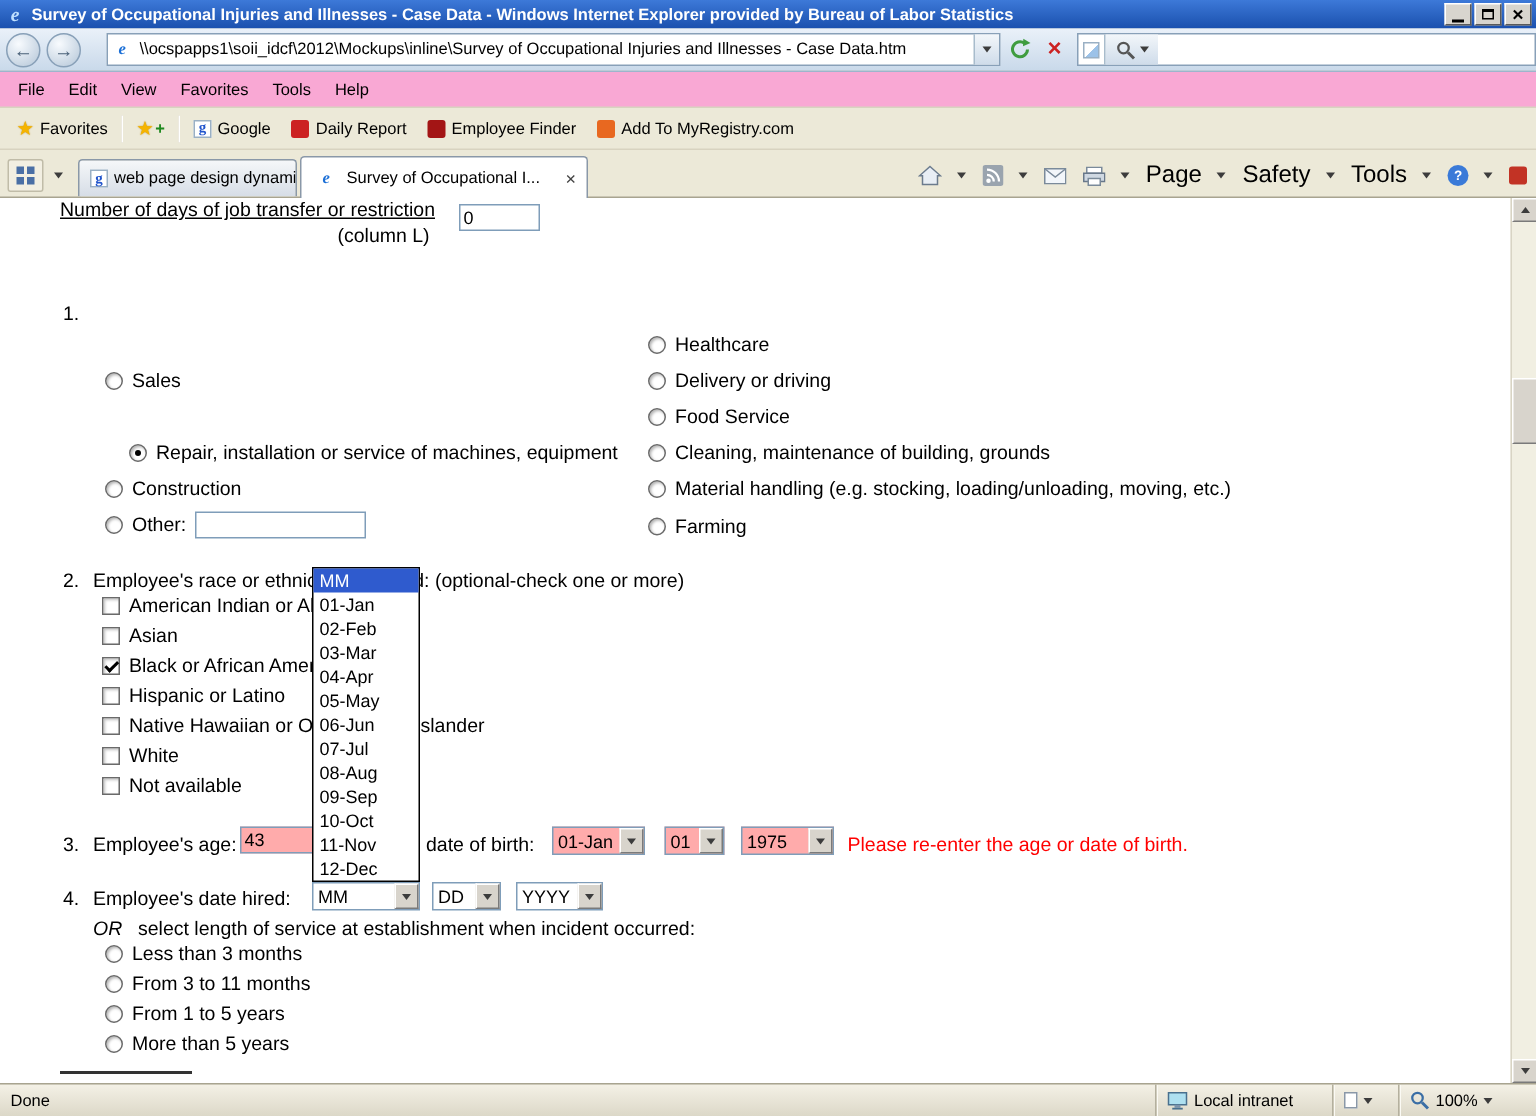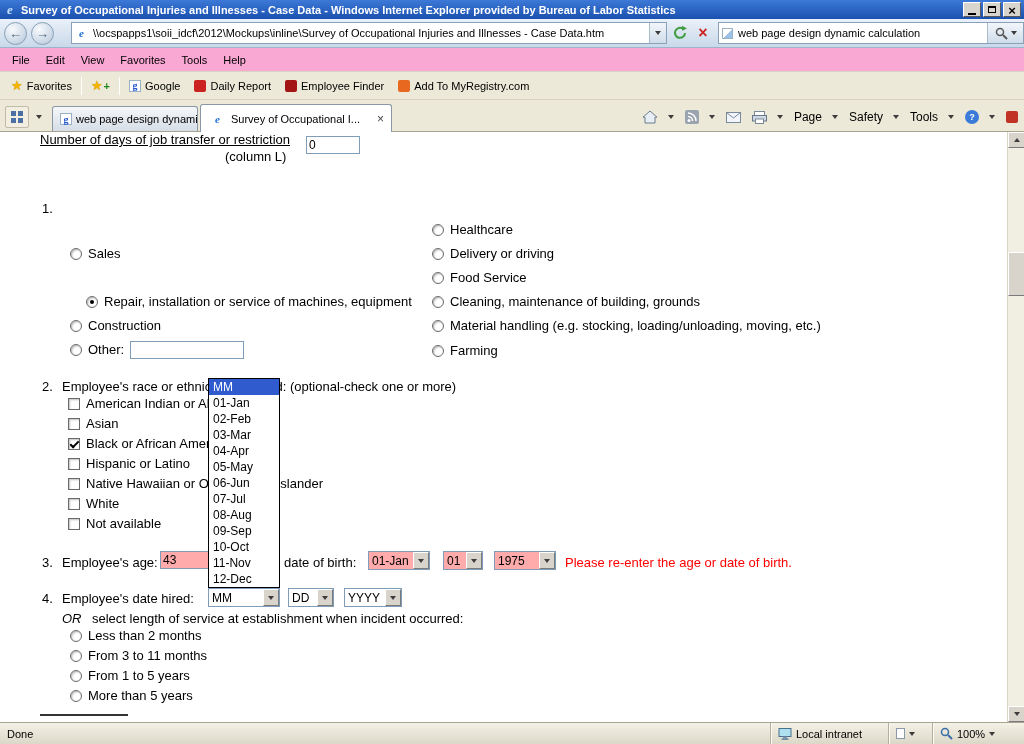--- a/index.html
+++ b/index.html
@@ -92,21 +92,21 @@
       linear-gradient(#4a6fa5,#4a6fa5) 0 7px/5px 5px no-repeat,
       linear-gradient(#4a6fa5,#4a6fa5) 7px 7px/5px 5px no-repeat; }
   .tablist-btn { position:absolute; left:32px; top:6px; width:14px; height:22px; display:flex; align-items:center; justify-content:center; }
   .tab { position:absolute; height:25px; top:6px; display:flex; align-items:center; gap:4px; font-size:11px;
     padding:0 7px; border:1px solid #8a98a8; border-bottom:none; border-radius:3px 3px 0 0; white-space:nowrap; }
   .tab.inactive { left:52px; width:146px; background:linear-gradient(#f5f7f9,#d6dde6); overflow:hidden; }
   .tab.active { left:200px; width:192px; top:4px; height:28px; background:#fff; z-index:2; }
   .tab-close { margin-left:auto; color:#444; font-size:12px; line-height:10px; }
   .tab-close::before { content:"\00D7"; }
   .cmdbar { position:absolute; right:2px; top:4px; height:26px; display:flex; align-items:center; gap:3px; }
-  .cmdbtn { display:flex; align-items:center; gap:10px; font-size:12px; padding:3px 4px; border-radius:2px; white-space:nowrap; }
+  .cmdbtn { display:flex; align-items:center; gap:10px; font-size:16px; padding:3px 4px; border-radius:2px; white-space:nowrap; }
   .help-circle { width:14px; height:14px; border-radius:50%; background:#3a7ad8; color:#fff;
     display:inline-flex; align-items:center; justify-content:center; font:bold 9px "Liberation Sans",sans-serif; }
   .help-circle::before { content:"?"; }
   .red-sq { width:12px; height:12px; background:#c23325; border-radius:2px; }
 
   
   .content { position:absolute; top:132px; left:0; right:0; bottom:22px; background:#fff; overflow:hidden; }
   .lbl { position:absolute; font-size:13px; white-space:nowrap; }
   .toplink { position:absolute; left:40px; top:0; font-size:13px; color:#000000; text-decoration:underline; white-space:nowrap; }
   .txt { position:absolute; height:18px; border:1px solid #7f9db9; background:#fff;
@@ -187,21 +187,20 @@
       <svg width="16" height="16" viewBox="0 0 16 16">
         <path d="M13 8 a5 5 0 1 1 -2 -4.2" fill="none" stroke="#3f9c3f" stroke-width="2"></path>
         <path d="M10.2 0.8 L15 3.6 L10 5.8 Z" fill="#3f9c3f"></path>
       </svg>
     </div>
     <div class="toolbtn">
         <span class="stop-x"></span>
       </div>
     <div class="searchbox">
       <span class="provider-ico"></span>
-      <input class="search-input" value="web page design dynamic calculation" style="">
       <span class="search-btn">
         <svg width="13" height="13" viewBox="0 0 13 13">
           <circle cx="5" cy="5" r="3.5" fill="none" stroke="#555" stroke-width="1.5"></circle>
           <line x1="8" y1="8" x2="12" y2="12" stroke="#555" stroke-width="2"></line>
         </svg>
         <span class="tri"></span>
       </span>
     </div>
   </div>
 
@@ -436,21 +435,21 @@
       <span class="selval">YYYY</span>
       <span class="selbtn">
           <span class="tri"></span>
         </span>
     </div>
     <span class="lbl" style="left:62px; top:479px; font-style:italic;">OR</span>
     <span class="lbl" style="left:92px; top:479px;">select length of service at establishment when incident occurred:</span>
 
     <div class="opt" style="left:70px; top:496px;">
       <span class="radio"></span>
-      <span class="optlabel">Less than 2 months</span>
+      <span class="optlabel">Less than 3 months</span>
     </div>
     <div class="opt" style="left:70px; top:516px;">
       <span class="radio"></span>
       <span class="optlabel">From 3 to 11 months</span>
     </div>
     <div class="opt" style="left:70px; top:536px;">
       <span class="radio"></span>
       <span class="optlabel">From 1 to 5 years</span>
     </div>
     <div class="opt" style="left:70px; top:556px;">

